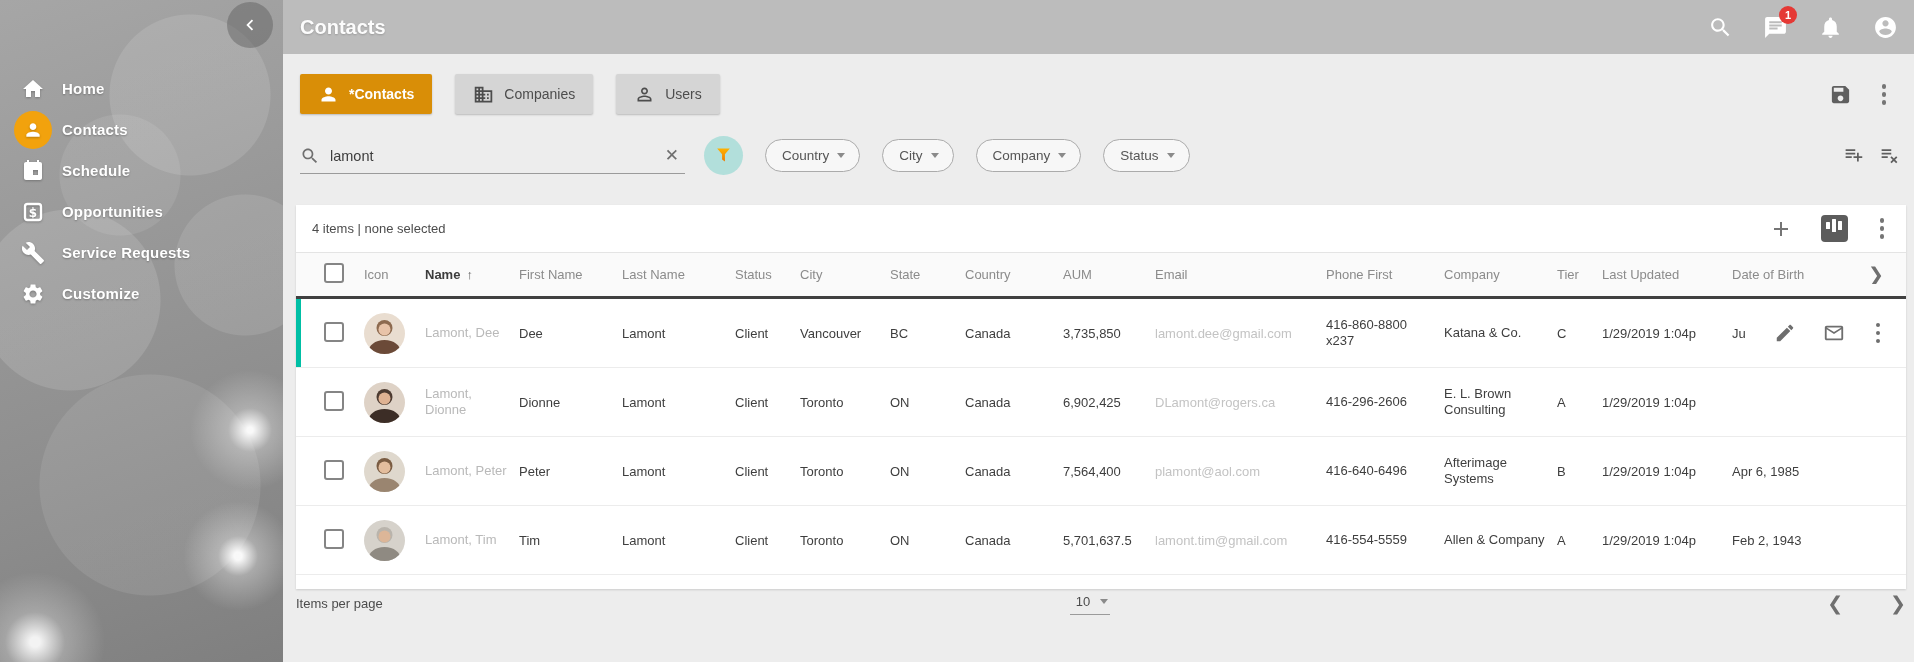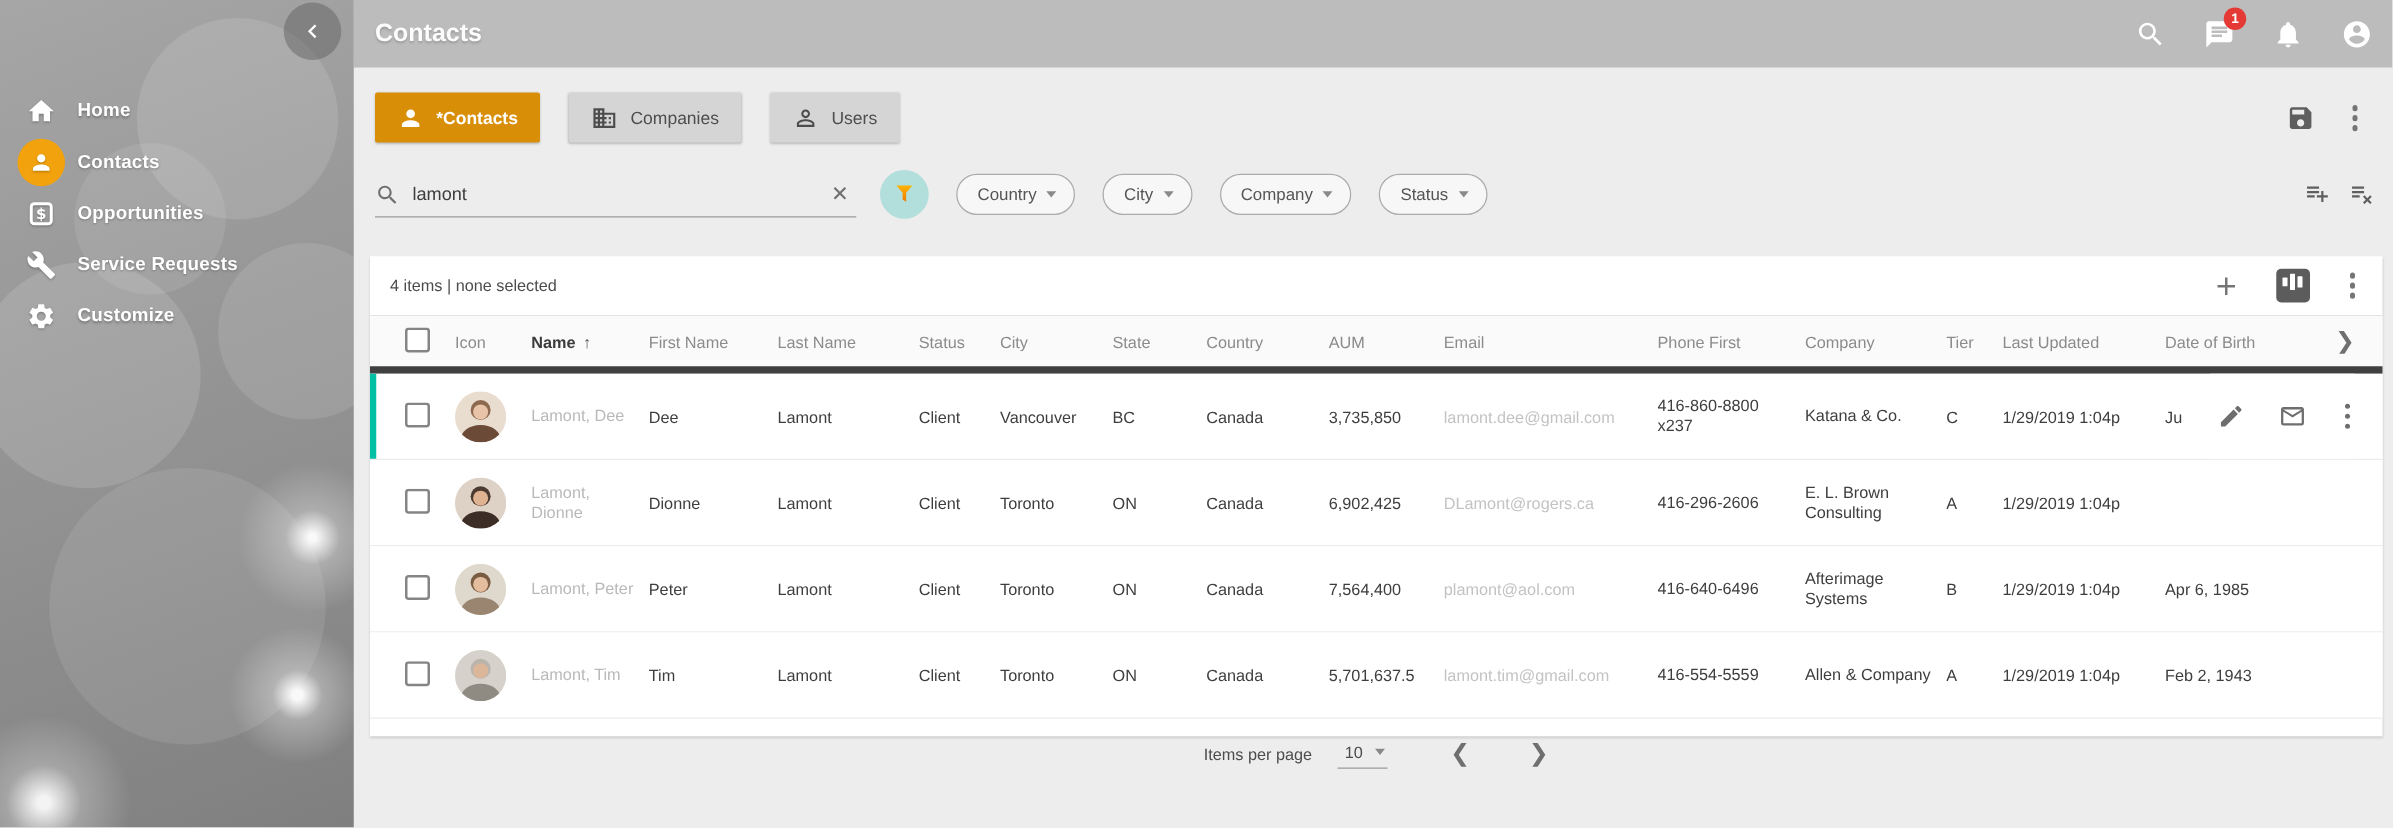--- a/index.html
+++ b/index.html
@@ -103,21 +103,21 @@
   .list-toolbar { height:48px; display:flex; align-items:center; padding:0 18px 0 16px; border-bottom:1px solid #e4e4e4; }
   .list-toolbar .summary { font-size:13px; color:#4c4c4c; }
   .list-toolbar .lt-actions { margin-left:auto; display:flex; align-items:center; gap:28px; }
   .lt-actions .ta { cursor:pointer; display:flex; align-items:center; justify-content:center; }
   .lt-actions .plus svg { width:24px; height:24px; fill:#757575; }
   .chart-btn { width:27px; height:27px; background:#5c5c5c; border-radius:4px; display:flex; align-items:flex-end; justify-content:center; gap:2.5px; padding-bottom:6px; }
   .chart-btn i { display:block; width:3.5px; background:#fff; border-radius:.5px; }
   .kebab { display:flex; flex-direction:column; gap:3.5px; padding:2px 4px; }
   .kebab i { width:4.5px; height:4.5px; border-radius:50%; background:#757575; }
 
-  .thead { height:46px; background:#fafafa; border-bottom:6px solid #404040; display:flex; align-items:center; font-size:13px; color:#8b8b8b; }
+  .thead { height:46px; background:#fafafa; border-bottom:3px solid #404040; display:flex; align-items:center; font-size:13px; color:#8b8b8b; }
   .trow { height:69px; display:flex; align-items:center; font-size:13px; color:#3e3e3e; border-bottom:1px solid #ececec; position:relative; background:#fff; }
   .trow:last-of-type { border-bottom:none; }
 
   .c { padding-right:12px; overflow:hidden; }
   .c.check  { width:68px; padding-left:28px; }
   .c.cicon  { width:61px; }
   .c.cname  { width:94px; }
   .c.cfirst { width:103px; }
   .c.clast  { width:113px; }
   .c.cstatus{ width:65px; }
@@ -145,21 +145,21 @@
   .avatar { width:41px; height:41px; border-radius:50%; overflow:hidden; display:block; }
   .avatar svg { width:100%; height:100%; display:block; }
 
   .sel-bar { position:absolute; left:0; top:0; bottom:0; width:5px; background:#00BFA5; }
 
   .row-actions { position:absolute; right:22px; top:0; height:100%; display:flex; align-items:center; gap:27px; background:#fff; padding-left:6px; }
   .row-actions .ta { cursor:pointer; display:flex; }
   .row-actions svg { width:22px; height:22px; fill:#6e6e6e; }
   .row-actions .kebab i { background:#6e6e6e; }
 
-  .tfoot { height:56px; display:flex; align-items:center; justify-content:center; font-size:13px; color:#4c4c4c; }
+  .tfoot { height:56px; display:flex; align-items:center; justify-content:space-between; font-size:13px; color:#4c4c4c; }
   .ipp-select { margin-left:20px; display:flex; align-items:center; gap:10px; border-bottom:1px solid #9b9b9b; padding:2px 2px 5px 6px; cursor:pointer; color:#4c4c4c; }
   .ipp-select .caret { width:0; height:0; border-left:4.5px solid transparent; border-right:4.5px solid transparent; border-top:5px solid #8a8a8a; }
   .page-nav { display:flex; gap:47px; margin-left:50px; }
   .page-nav .pn { font-size:19px; color:#6f6f6f; cursor:pointer; line-height:1; }
 </style>
 </head>
 <body>
 
 <div class="sidebar">
   <div class="collapse-btn">
@@ -176,20 +176,28 @@
         </span>
       <span class="label">Home</span>
     </div>
     <div class="nav-item active">
       <span class="ic" style="background:#F2A20D;">
         <svg viewBox="0 0 24 24" style="width:20px;height:20px;">
             <path d="M12 12c2.21 0 4-1.79 4-4s-1.79-4-4-4-4 1.79-4 4 1.79 4 4 4zm0 2c-2.67 0-8 1.34-8 4v2h16v-2c0-2.66-5.33-4-8-4z"></path>
           </svg>
       </span>
       <span class="label">Contacts</span>
+    </div>
+    <div class="nav-item">
+      <span class="ic">
+          <svg viewBox="0 0 24 24">
+            <path fill-rule="evenodd" d="M19 3h-1V1h-2v2H8V1H6v2H5c-1.1 0-2 .9-2 2v14c0 1.1.9 2 2 2h14c1.1 0 2-.9 2-2V5c0-1.1-.9-2-2-2zM12 11h5v5h-5v-5z"></path>
+          </svg>
+        </span>
+      <span class="label">Schedule</span>
     </div>
     <div class="nav-item">
       <span class="ic">
         <svg viewBox="0 0 24 24">
             <rect x="4" y="4" width="16" height="16" rx="2.5" fill="none" stroke="#fff" stroke-width="2.4"></rect>
             <text x="12" y="16.5" font-size="12" font-weight="bold" text-anchor="middle" fill="#fff" font-family="DejaVu Sans, sans-serif">$</text>
           </svg>
       </span>
       <span class="label">Opportunities</span>
     </div>

